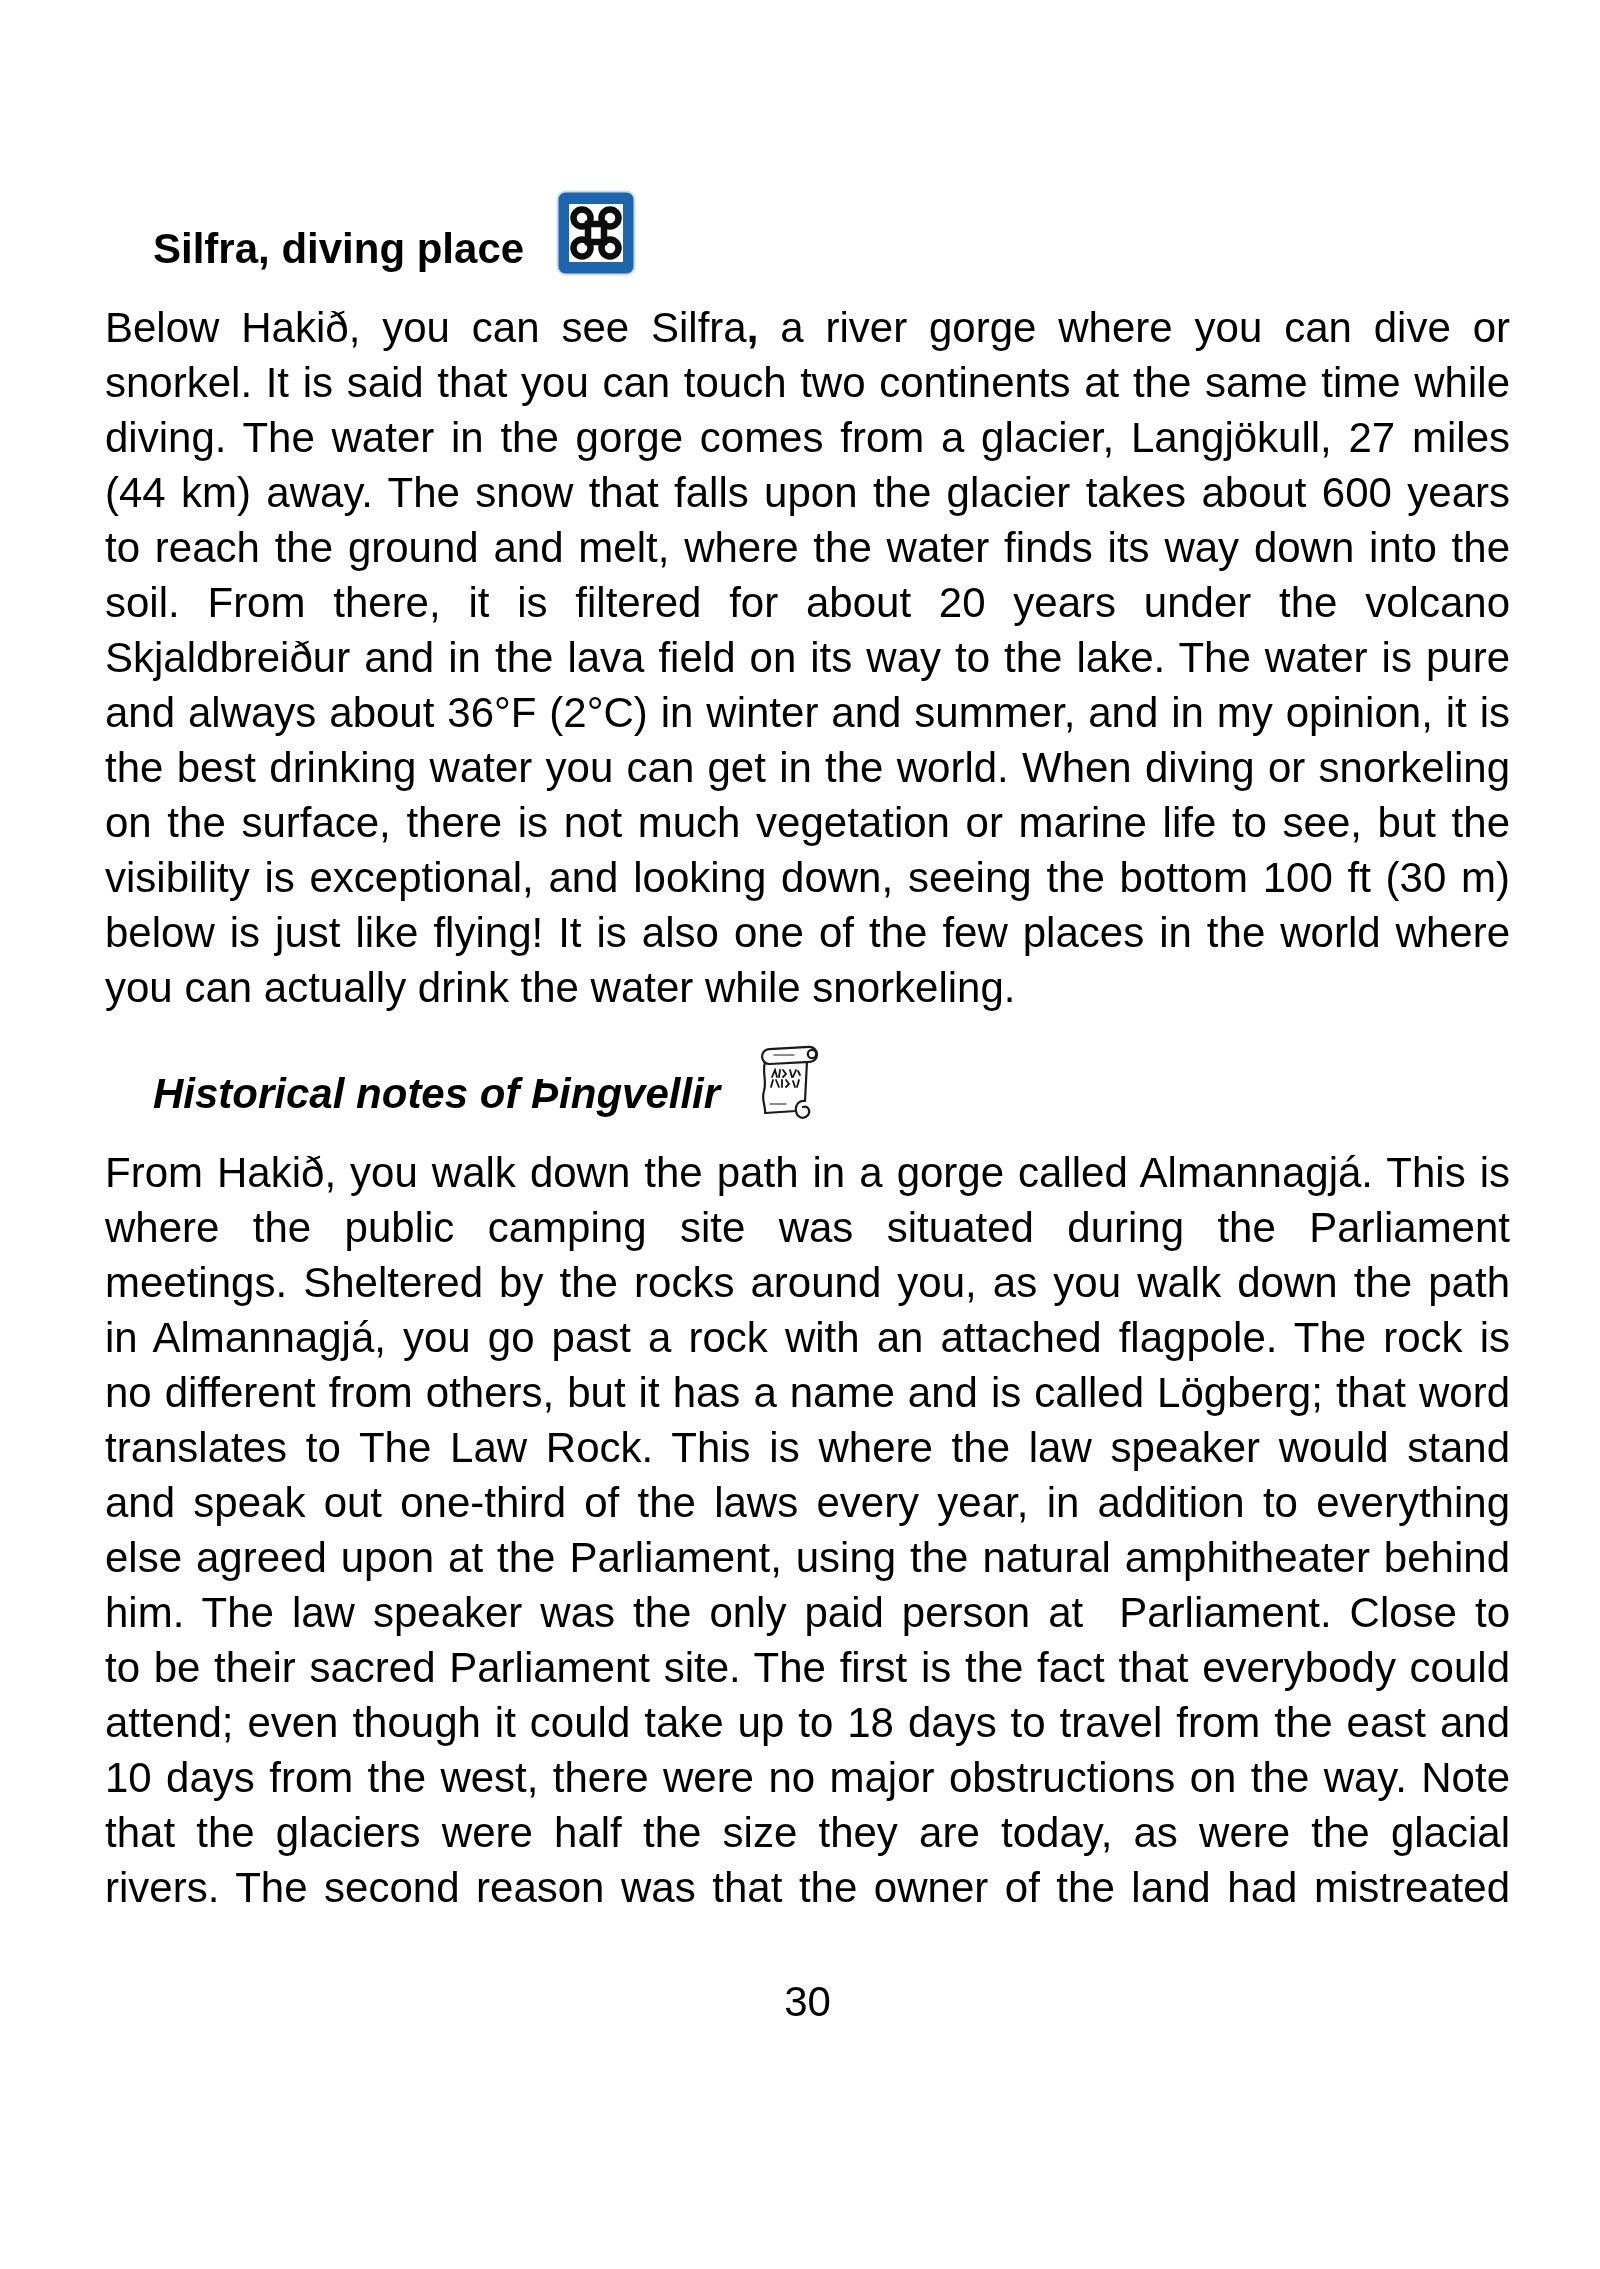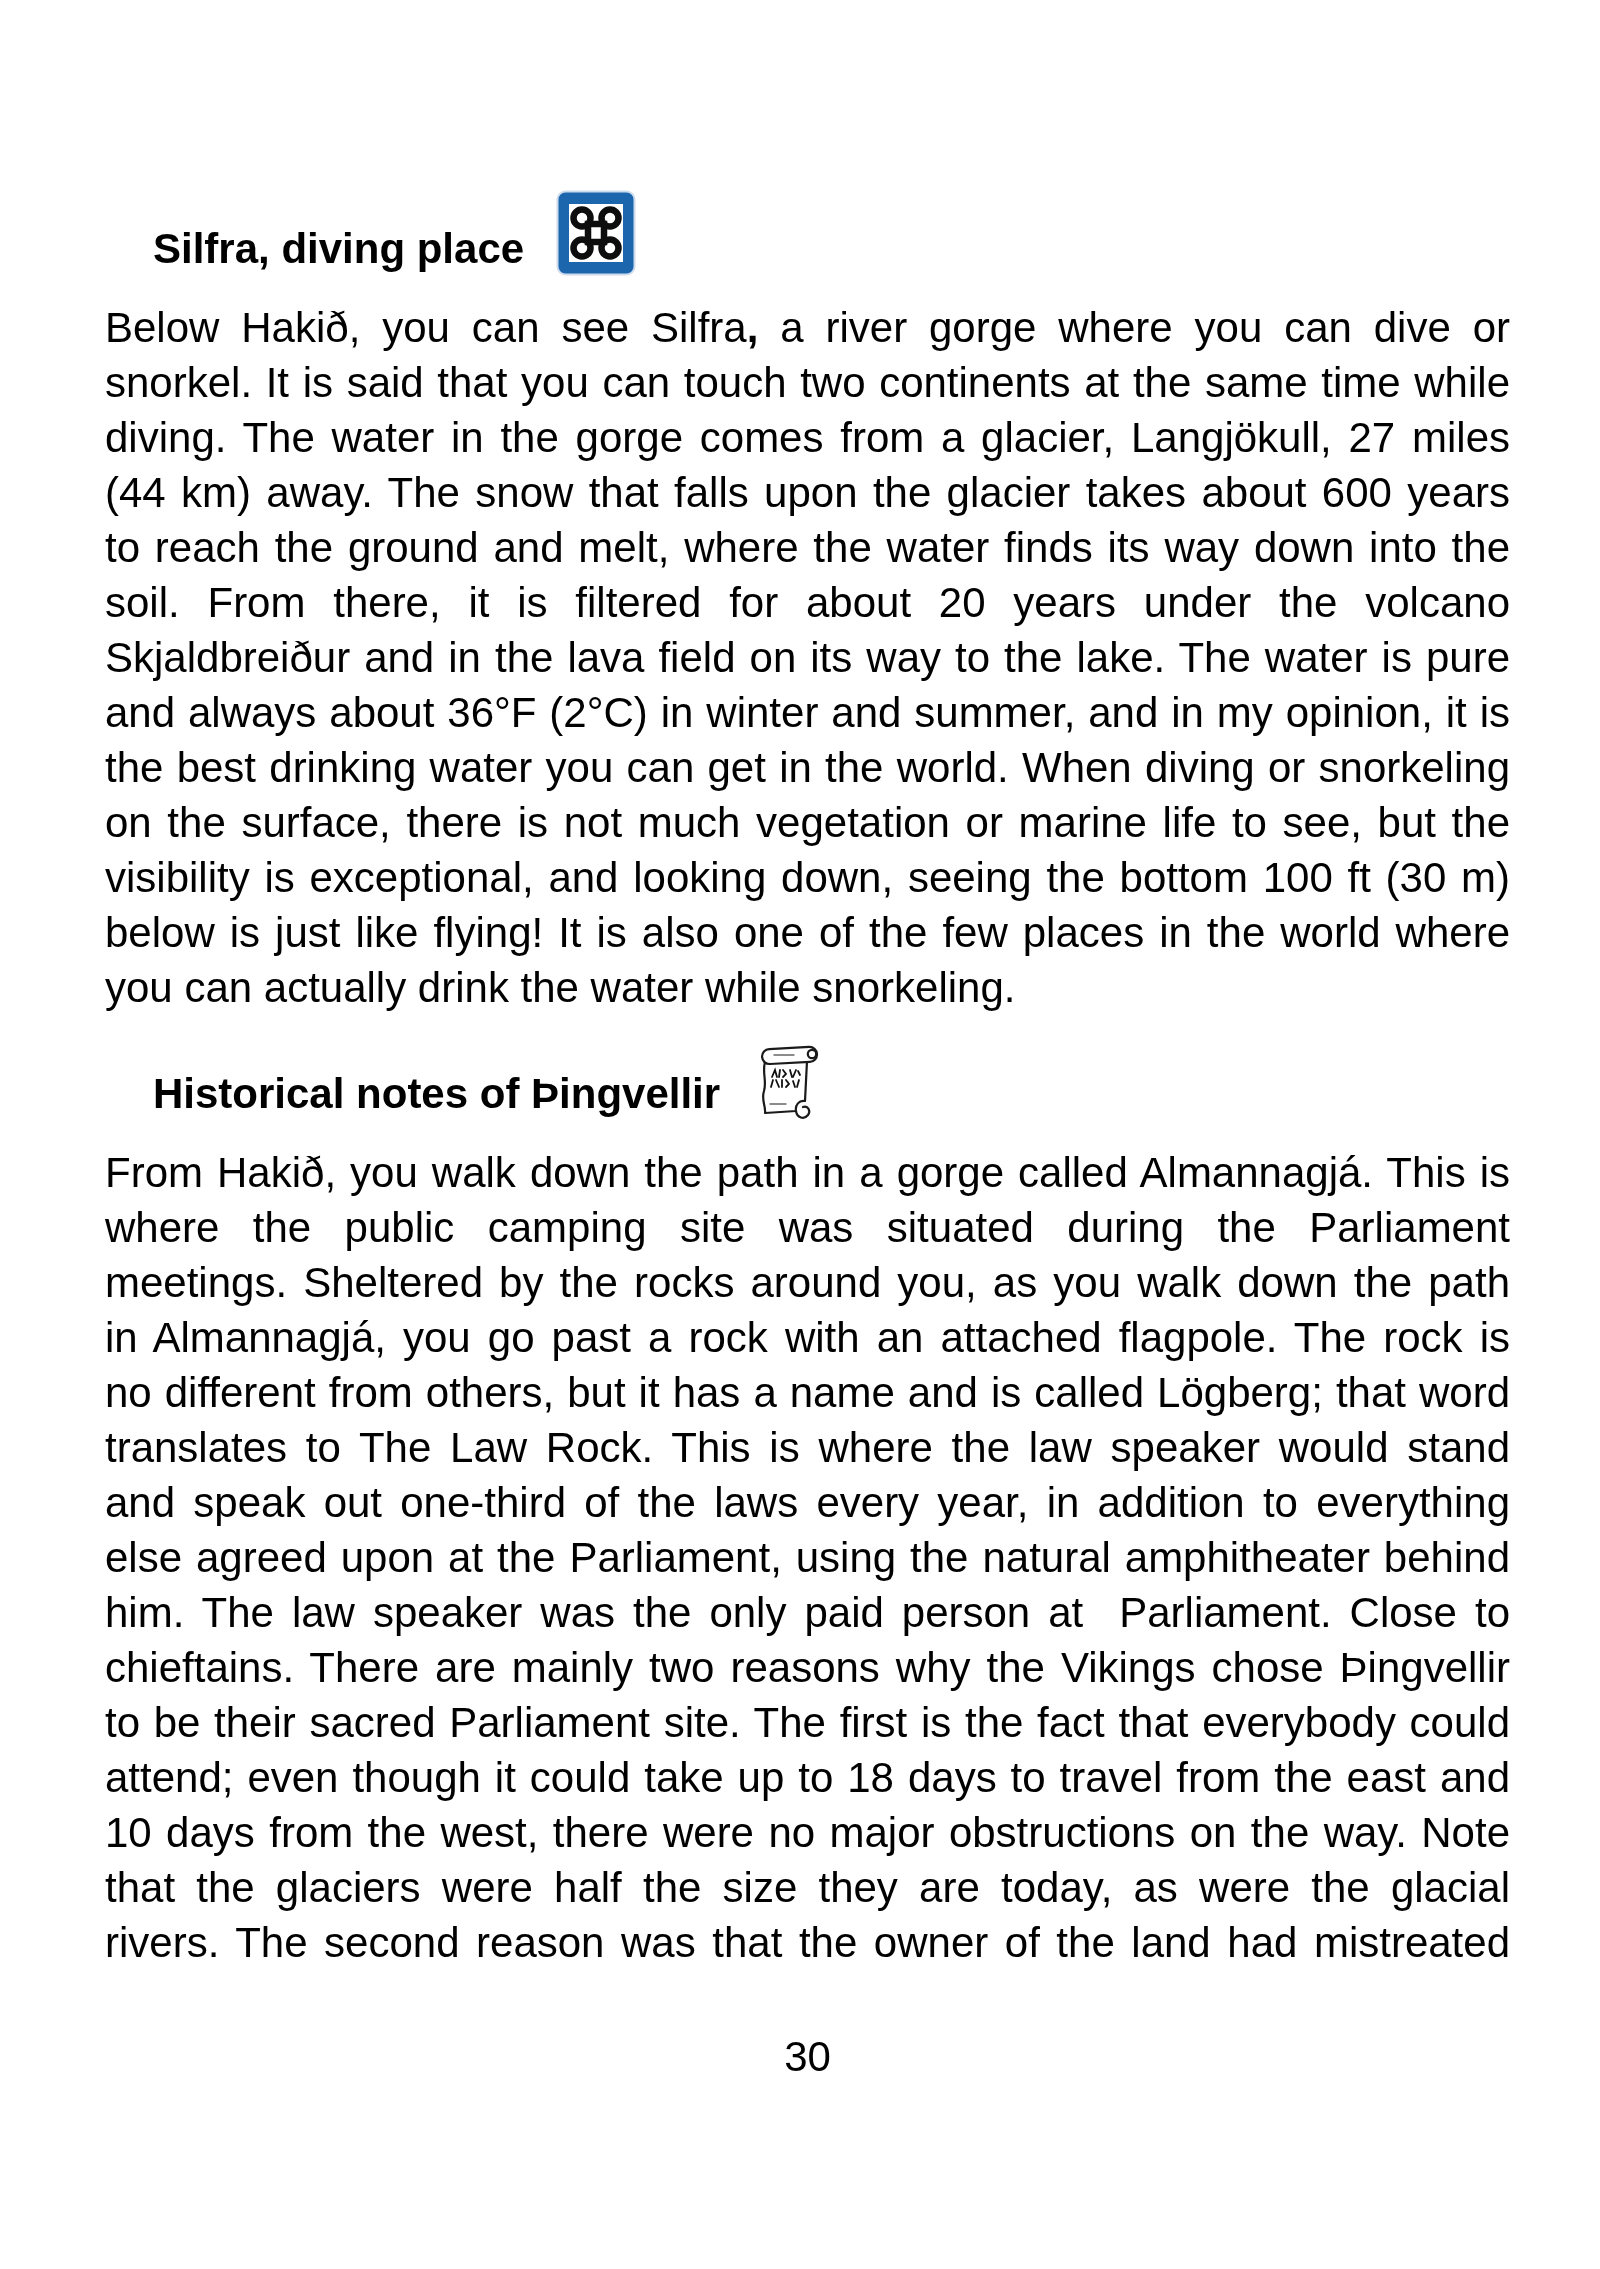--- a/index.html
+++ b/index.html
@@ -11,21 +11,21 @@
   .heading-row{display:flex;align-items:flex-end;gap:32px;margin-left:48px;}
   .heading{font-size:42px;font-weight:bold;line-height:1;margin:0;padding-bottom:6px;letter-spacing:0;}
   .icon{display:block;flex:0 0 auto;}
   .para{margin-top:24px;}
   .textline{
     font-size:42px;line-height:55px;
     text-align:justify;text-align-last:justify;
     white-space:pre-wrap;
   }
   .textline.lastline{text-align-last:left;}
-  .section-2 .heading-row{margin-top:28px;}
+  .section-2 .heading-row{margin-top:28px;font-style:italic;}
   .section-2 .para{margin-top:24px;}
   .pagenum{margin-top:59px;text-align:center;font-size:42px;line-height:55px;}
 </style>
 </head>
 <body>
 
 <div class="page">
   <main class="content">
 
     <section class="section-1">
@@ -82,21 +82,20 @@
       <div class="para">
           <div class="textline">From Hakið, you walk down the path in a gorge called Almannagjá. This is</div>
           <div class="textline">where the public camping site was situated during the Parliament</div>
           <div class="textline">meetings. Sheltered by the rocks around you, as you walk down the path</div>
           <div class="textline">in Almannagjá, you go past a rock with an attached flagpole. The rock is</div>
           <div class="textline">no different from others, but it has a name and is called Lögberg; that word</div>
           <div class="textline">translates to The Law Rock. This is where the law speaker would stand</div>
           <div class="textline">and speak out one-third of the laws every year, in addition to everything</div>
           <div class="textline">else agreed upon at the Parliament, using the natural amphitheater behind</div>
           <div class="textline">him. The law speaker was the only paid person at  Parliament. Close to</div>
-          <div class="textline">chieftains. There are mainly two reasons why the Vikings chose Þingvellir</div>
           <div class="textline">to be their sacred Parliament site. The first is the fact that everybody could</div>
           <div class="textline">attend; even though it could take up to 18 days to travel from the east and</div>
           <div class="textline">10 days from the west, there were no major obstructions on the way. Note</div>
           <div class="textline">that the glaciers were half the size they are today, as were the glacial</div>
           <div class="textline">rivers. The second reason was that the owner of the land had mistreated</div>
         </div>
     </section>
 
     <footer>
       <div class="pagenum">30</div>

